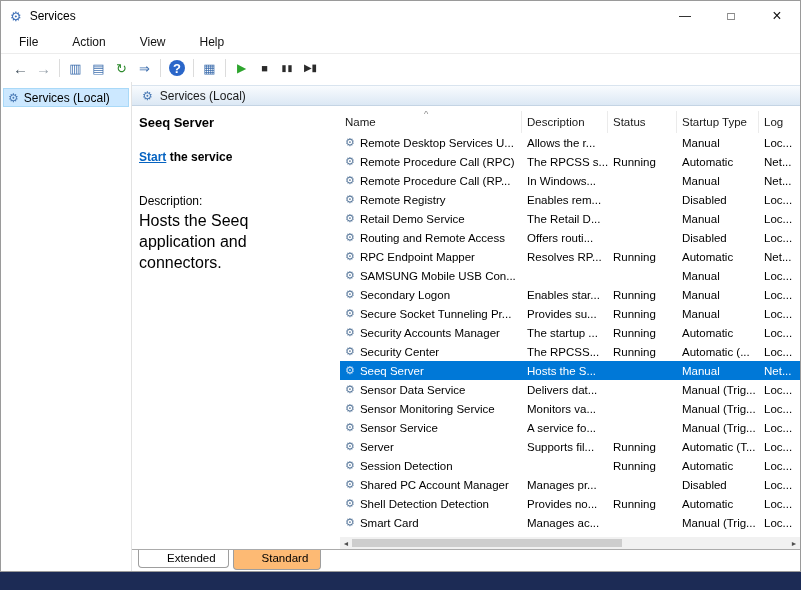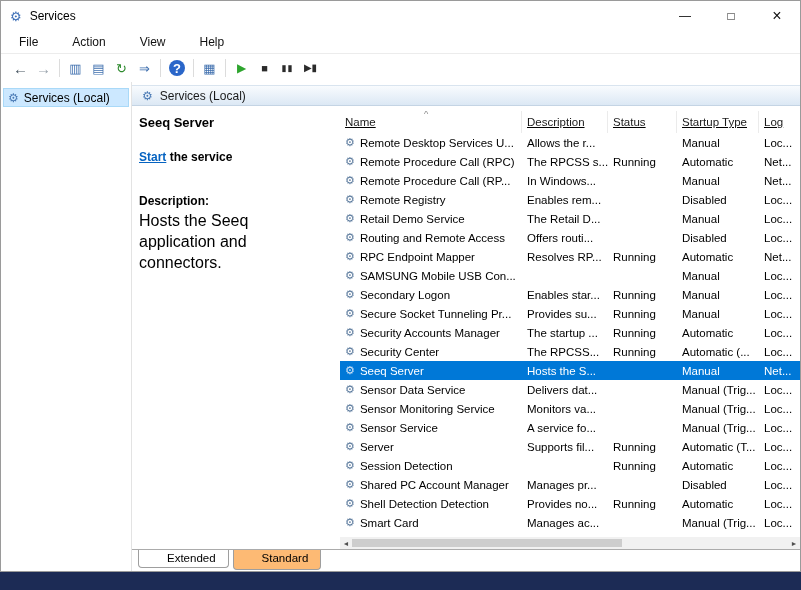--- a/index.html
+++ b/index.html
@@ -40,24 +40,24 @@
   .tree-icon,.hdr-icon{font-size:12px;color:#4a7ab5;line-height:1;}
   .right-pane{flex:1;position:relative;background:#fff;min-width:0;}
   .pane-header{position:absolute;top:3px;left:0;right:0;height:21px;display:flex;align-items:center;gap:7px;padding-left:10px;
     background:linear-gradient(#f8fbfe,#dce8f4);border-top:1px solid #d9e4ef;border-bottom:1px solid #c4d4e4;font-size:12px;color:#1a1a1a;box-sizing:border-box;}
   .content{position:absolute;top:25px;bottom:22px;left:0;right:0;}
   
   .desc-panel{position:absolute;left:0;top:0;bottom:0;width:208px;padding:8px 8px 0 7px;box-sizing:border-box;background:#fff;}
   .svc-title{font-size:13px;font-weight:bold;color:#000;margin-bottom:20px;}
   .svc-action{font-size:12px;color:#000;margin-bottom:30px;font-weight:bold;}
   .link{color:#0563c1;text-decoration:underline;cursor:pointer;}
-  .desc-label{font-size:12px;color:#000;margin-bottom:3px;font-weight:bold;}
+  .desc-label{font-size:12px;color:#000;margin-bottom:3px;}
   .desc-text{font-size:16px;color:#000;line-height:1.3;width:182px;}
   
-  .table-area{position:absolute;left:208px;right:0;top:0;bottom:0;overflow:hidden;background:#fff;text-decoration:underline;}
+  .table-area{position:absolute;left:208px;right:0;top:0;bottom:0;overflow:hidden;background:#fff;}
   .thead{display:flex;height:22px;margin-top:4px;position:relative;}
   .th{font-size:11.5px;color:#1a1a1a;display:flex;align-items:center;padding-left:5px;border-right:1px solid #ebebeb;box-sizing:border-box;position:relative;white-space:nowrap;overflow:hidden;cursor:default;}
   .c-name{width:182px;}
   .c-desc{width:86px;text-align:center;}
   .c-status{width:69px;}
   .c-startup{width:82px;}
   .c-logon{flex:1;border-right:none;min-width:0;}
   .sort-chevron{position:absolute;top:-2px;left:84px;font-size:9px;color:#888;}
   .rows{position:absolute;top:26px;left:0;right:0;}
   .svc-row{display:flex;height:19px;align-items:center;font-size:11.5px;color:#000;white-space:nowrap;cursor:default;}

